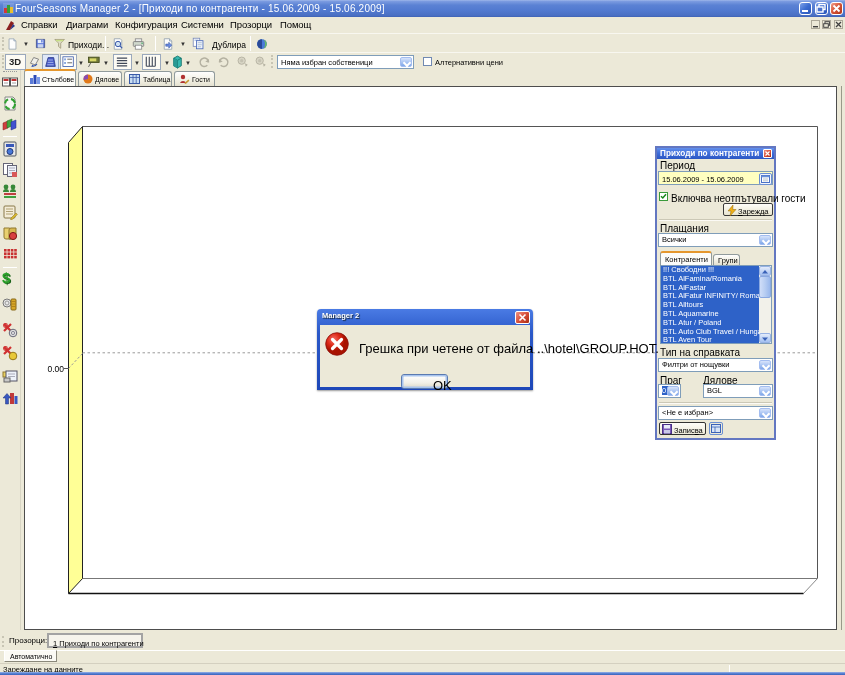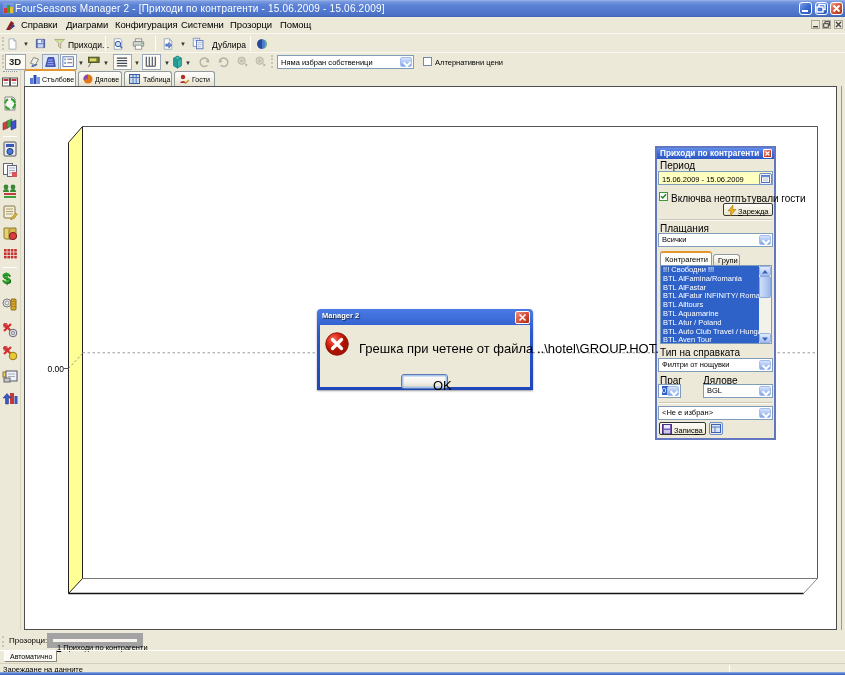--- a/index.html
+++ b/index.html
@@ -538,21 +538,21 @@
     <div class="abs" style="left:39px;top:16px;font-size:13px;color:#000">Грешка при четене от файла ..\hotel\GROUP.HOT.</div>
     <div class="abs" style="left:81px;top:49px;width:47px;height:15px;background:linear-gradient(#ffffff,#f2f0e8 60%,#dcd8c8);border:1px solid #5a7ab0;border-radius:3px;box-shadow:inset 0 0 0 1.5px #a8c4ee">
       <div class="abs" style="left:31px;top:3px;font-size:13px;color:#000">OK</div>
     </div>
   </div>
 </div>
 
 <div id="bottomui" class="abs" style="left:0;top:630px;width:845px;height:45px;background:#ECE9D8">
   <div class="abs" style="left:2px;top:6px;width:2px;height:11px;border-left:2px dotted #c8c5b4"></div>
   <div class="abs" style="left:9px;top:6px;font-size:8px">Прозорци:</div>
-  <div class="abs" style="left:47px;top:3px;width:96px;height:15px;background:#f6f4ec;border:6px solid #a3a3a3">
+  <div class="abs" style="left:47px;top:3px;width:96px;height:15px;background:#f6f4ec;border:2px solid #a3a3a3">
     <span class="abs" style="left:4px;top:3.5px;font-size:7.5px"><u>1</u> Приходи по контрагенти</span>
   </div>
   <div class="abs" style="left:0px;top:20px;width:845px;height:1px;border-top:1px solid #fff"></div>
   <div class="abs" style="left:4px;top:20px;width:53px;height:12px;background:#fbfaf4;border:1px solid;border-color:#fff #8a887a #8a887a #fff">
     <span class="abs" style="left:5px;top:2px;font-size:7px">Автоматично</span>
   </div>
   <div class="abs" style="left:0;top:33px;width:845px;height:9px;border-top:1px solid #d4d0c0">
     <span class="abs" style="left:3px;top:1px;font-size:7.5px">Зареждане на данните</span>
     <div class="abs" style="left:729px;top:1px;width:1px;height:8px;background:#c0bcac;border-right:1px solid #fff"></div>
   </div>

